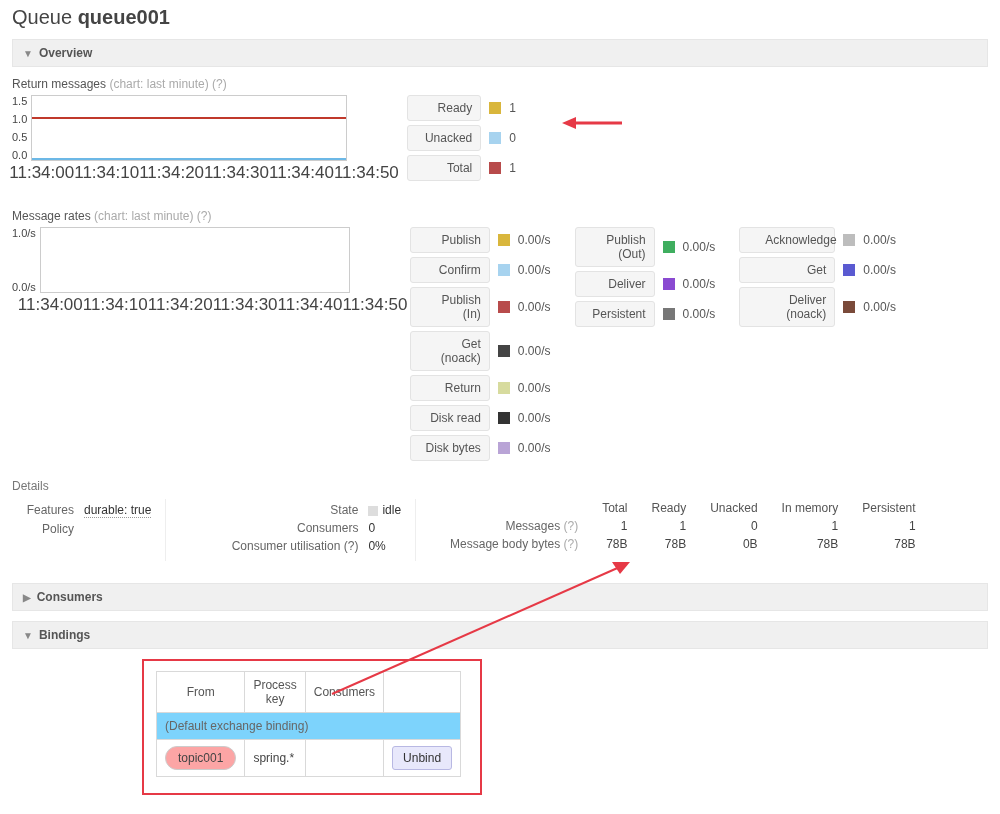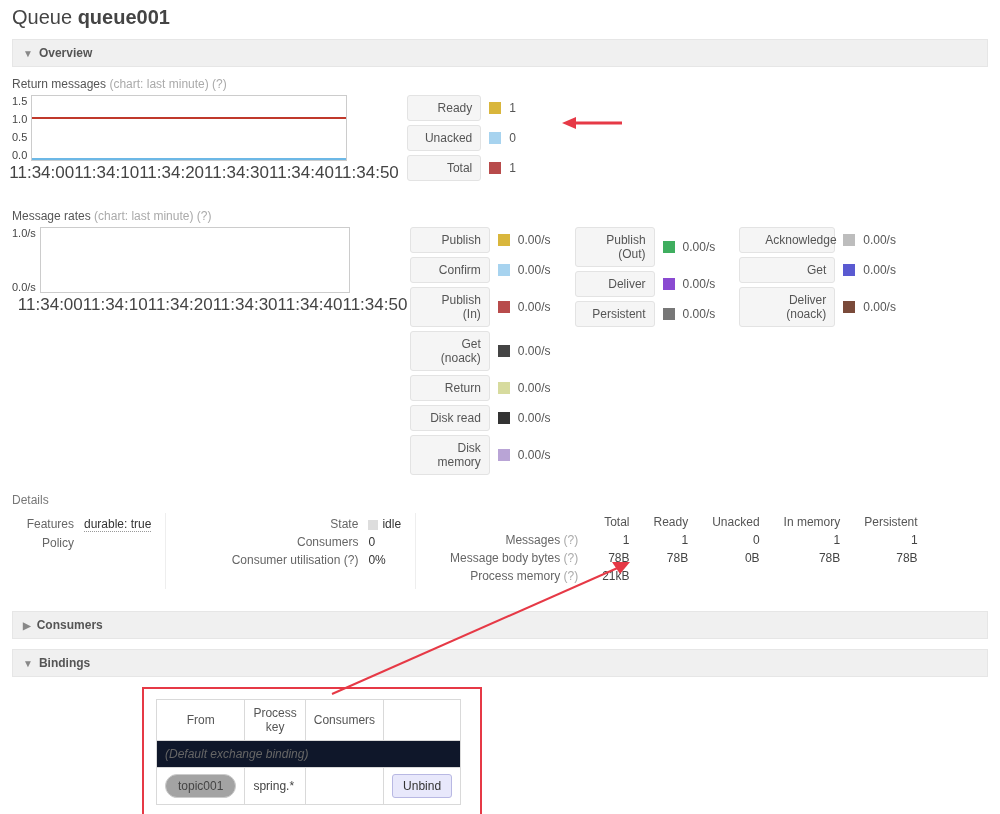--- a/index.html
+++ b/index.html
@@ -74,24 +74,24 @@
   .sw-tiny { width:10px; height:10px; background:#ddd; display:inline-block; vertical-align:middle; margin-right:4px;}
   .stats-tbl { border-collapse:collapse; }
   .stats-tbl th { font-weight:400; color:#555; padding:2px 12px; text-align:right;}
   .stats-tbl td { padding:2px 12px; text-align:right; color:#444; }
   .stats-tbl .rhdr { text-align:right; color:#666; }
   
   .bind-wrap { border:2px solid #e63946; padding:10px 12px 16px; width:340px; margin-left:130px; }
   .bind-tbl { border-collapse:collapse; width:280px; }
   .bind-tbl th, .bind-tbl td { border:1px solid #d9d9d9; padding:6px 8px; font-size:12px; text-align:left; }
   .bind-tbl th { background:#fff; color:#555; font-weight:400; text-align:center; }
-  .bind-tbl .defrow td { background:#0f172a; font-style:italic; color:#666; }
+  .bind-tbl .defrow td { background:#7dd3fc; color:#666; }
   .pill {
     display:inline-block; border:1px solid #ccc; border-radius:14px;
-    padding:4px 12px; color:#444; background:#a3a3a3; cursor:pointer;
+    padding:4px 12px; color:#444; background:#fca5a5; cursor:pointer;
   }
   .unbind-btn {
     background:#e8e8fb; border:1px solid #b8b8e3; color:#333;
     padding:4px 10px; border-radius:3px; cursor:pointer; font-size:12px;
   }
   
   .red-arrow { position:absolute; pointer-events:none; }
   .container { position:relative; }
   .dotted { border-bottom:1px dotted #999; }
 </style>
@@ -215,21 +215,21 @@
             <div class="leg-lbl" style="white-space: pre-line;">Return</div>
             <span class="leg-sw" style="background: rgb(215, 219, 158);"></span>
             <span class="leg-val">0.00/s</span>
           </div>
           <div class="leg-row">
             <div class="leg-lbl" style="white-space: pre-line;">Disk read</div>
             <span class="leg-sw" style="background: rgb(51, 51, 51);"></span>
             <span class="leg-val">0.00/s</span>
           </div>
           <div class="leg-row">
-            <div class="leg-lbl" style="white-space: pre-line;">Disk memory</div>
+            <div class="leg-lbl" style="white-space: pre-line;">Disk bytes</div>
             <span class="leg-sw" style="background: rgb(185, 164, 214);"></span>
             <span class="leg-val">0.00/s</span>
           </div>
         </div>
     <div class="legend-col col2" id="legend-mr2">
           <div class="leg-row">
             <div class="leg-lbl" style="white-space: pre-line;">Publish
 (Out)</div>
             <span class="leg-sw" style="background: rgb(63, 174, 95);"></span>
             <span class="leg-val">0.00/s</span>
@@ -314,28 +314,20 @@
               <td>1</td>
             </tr>
             <tr>
               <td class="rhdr">Message body bytes <span style="color:#aaa">(?)</span></td>
               <td>78B</td>
               <td>78B</td>
               <td>0B</td>
               <td>78B</td>
               <td>78B</td>
             </tr>
-            <tr>
-              <td class="rhdr">Process memory <span style="color:#aaa">(?)</span></td>
-              <td>21kB</td>
-              <td></td>
-              <td></td>
-              <td></td>
-              <td></td>
-            </tr>
           </tbody>
     </table>
   </div>
 </div>
 
 <svg class="red-arrow" style="left:300px; top:548px;" width="320" height="150">
   <line x1="310" y1="12" x2="20" y2="140" stroke="#e63946" stroke-width="2"></line>
   <polygon points="318,8 300,8 308,20" fill="#e63946"></polygon>
 </svg>
 

